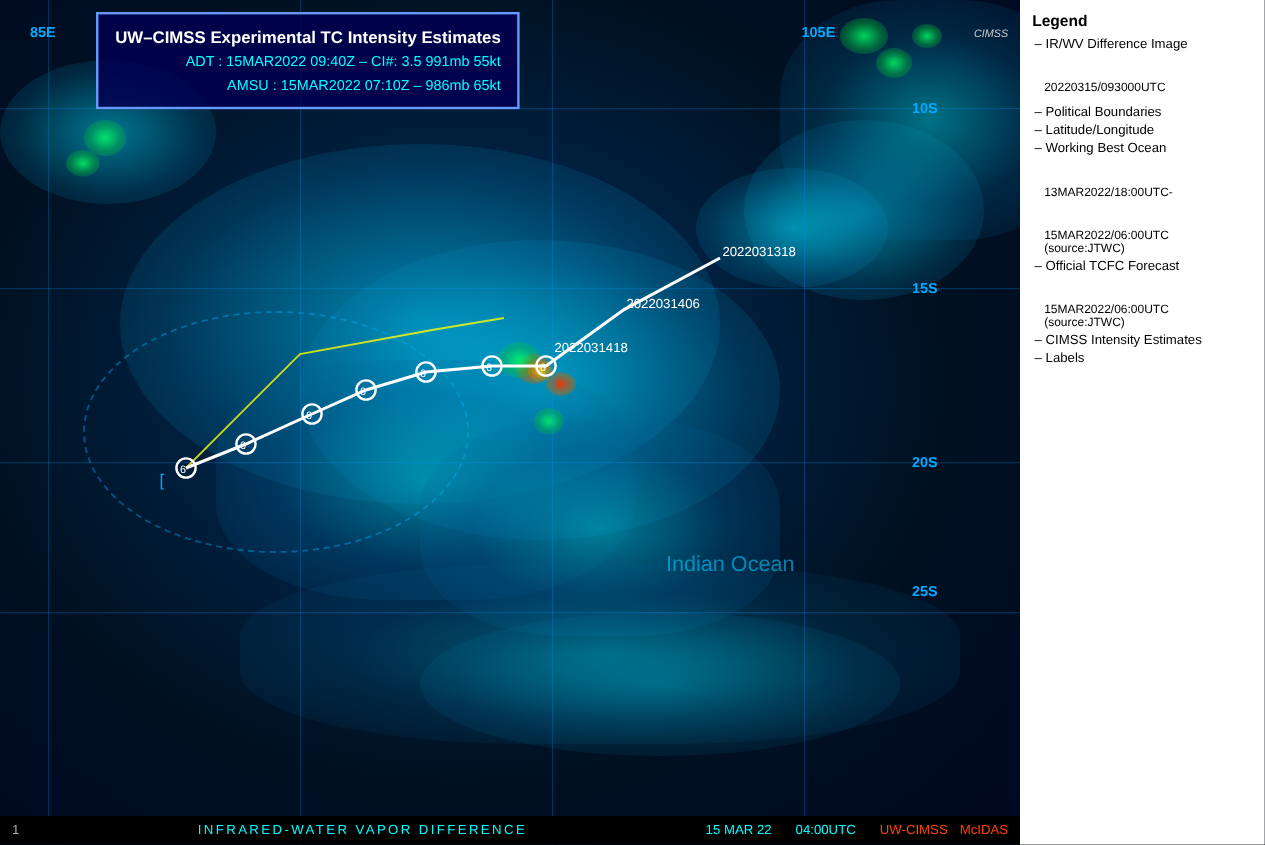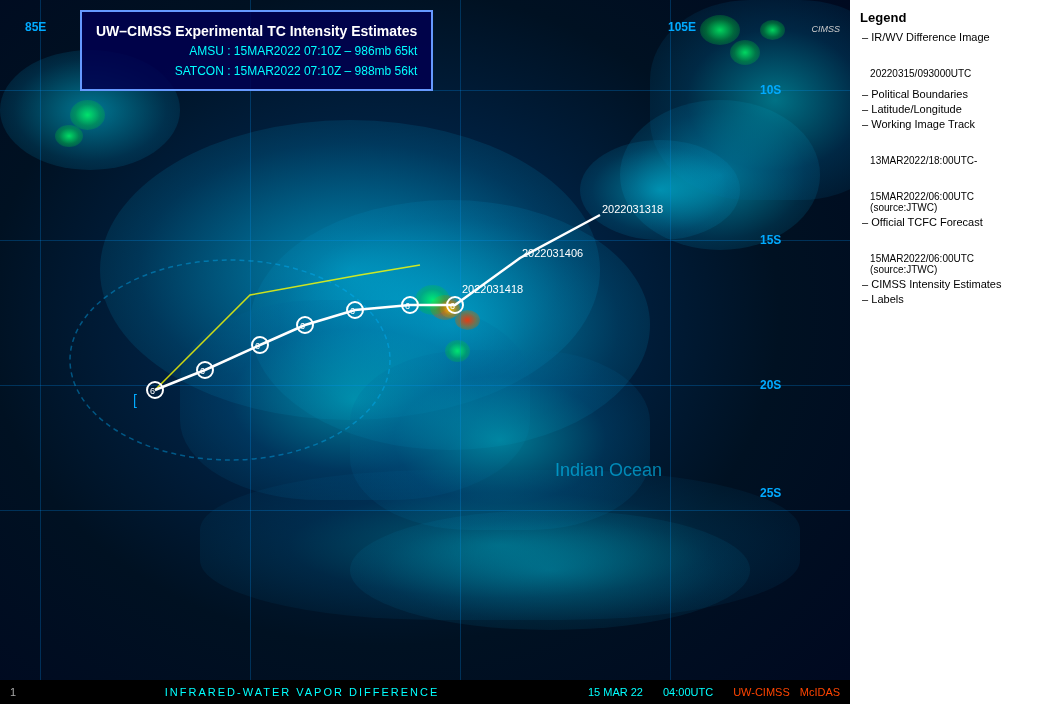--- a/index.html
+++ b/index.html
@@ -242,22 +242,22 @@
 
     <text x="602" y="213" fill="#ffffff" font-size="11">2022031318</text>
     <text x="522" y="257" fill="#ffffff" font-size="11">2022031406</text>
     <text x="462" y="293" fill="#ffffff" font-size="11">2022031418</text>
 
     <text x="133" y="405" fill="#00aaff" font-size="14">[</text>
   </svg>
 
   <div class="info-box">
     <div class="title">UW–CIMSS Experimental TC Intensity Estimates</div>
+    <div class="data-line">ADT : 15MAR2022 09:40Z –  CI#: 3.5  991mb  55kt</div>
     <div class="data-line">AMSU : 15MAR2022 07:10Z –  986mb  65kt</div>
-    <div class="data-line">SATCON : 15MAR2022 07:10Z –  988mb  56kt</div>
   </div>
 
   <div style="position:absolute;top:18px;right:10px;">
     <span style="color:#cccccc;font-size:9px;font-style:italic;">CIMSS</span>
   </div>
 
   <div class="status-bar">
     <span class="status-bar-left">1</span>
     <span class="status-bar-center">INFRARED-WATER VAPOR DIFFERENCE</span>
     <span class="status-bar-date">15 MAR 22</span>
@@ -282,21 +282,21 @@
 
   <div style="height:6px;"></div>
 
   <div class="legend-item">
     <span>– Political Boundaries</span>
   </div>
   <div class="legend-item">
     <span>– Latitude/Longitude</span>
   </div>
   <div class="legend-item">
-    <span>– Working Image Track</span>
+    <span>– Working Best Ocean</span>
   </div>
   <div class="legend-item sub">
     <span>13MAR2022/18:00UTC-</span>
   </div>
   <div class="legend-item sub">
     <span>15MAR2022/06:00UTC  (source:JTWC)</span>
   </div>
   <div class="legend-item">
     <span>– Official TCFC Forecast</span>
   </div>

